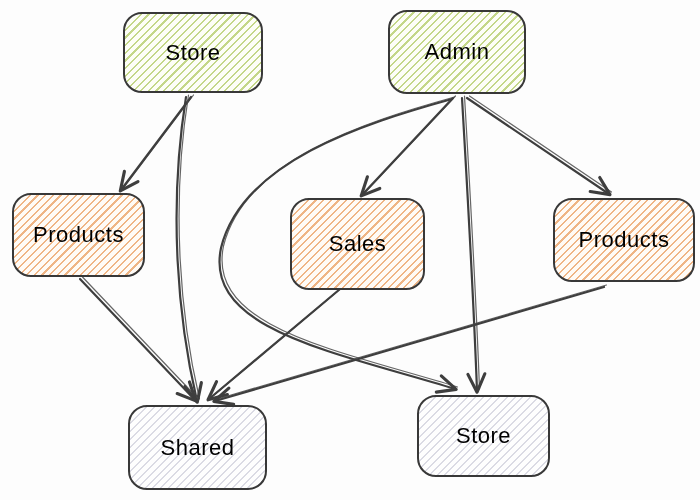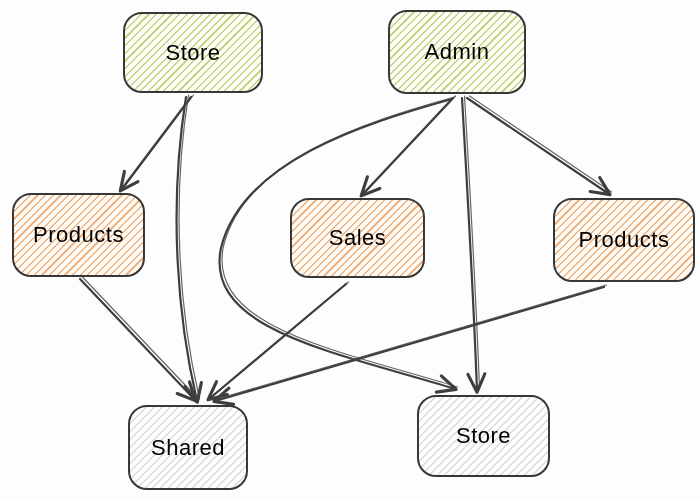--- a/index.html
+++ b/index.html
@@ -63,26 +63,26 @@
   <div id="nodes">
       <div class="node n-green" style="left: 123px; top: 12px; width: 140px; height: 81px;">
         <span>Store</span>
       </div>
       <div class="node n-green" style="left: 388px; top: 10px; width: 138px; height: 84px;">
         <span>Admin</span>
       </div>
       <div class="node n-orange" style="left: 12px; top: 193px; width: 133px; height: 84px;">
         <span>Products</span>
       </div>
-      <div class="node n-orange" style="left: 290px; top: 198px; width: 135px; height: 80px;">
+      <div class="node n-orange" style="left: 290px; top: 198px; width: 135px; height: 92px;">
         <span>Sales</span>
       </div>
       <div class="node n-orange" style="left: 553px; top: 198px; width: 142px; height: 84px;">
         <span>Products</span>
       </div>
-      <div class="node n-gray" style="left: 128px; top: 405px; width: 120px; height: 85px;">
+      <div class="node n-gray" style="left: 128px; top: 405px; width: 139px; height: 85px;">
         <span>Shared</span>
       </div>
       <div class="node n-gray" style="left: 417px; top: 395px; width: 133px; height: 82px;">
         <span>Store</span>
       </div>
     </div>
 </div>
 
 </body></html>

